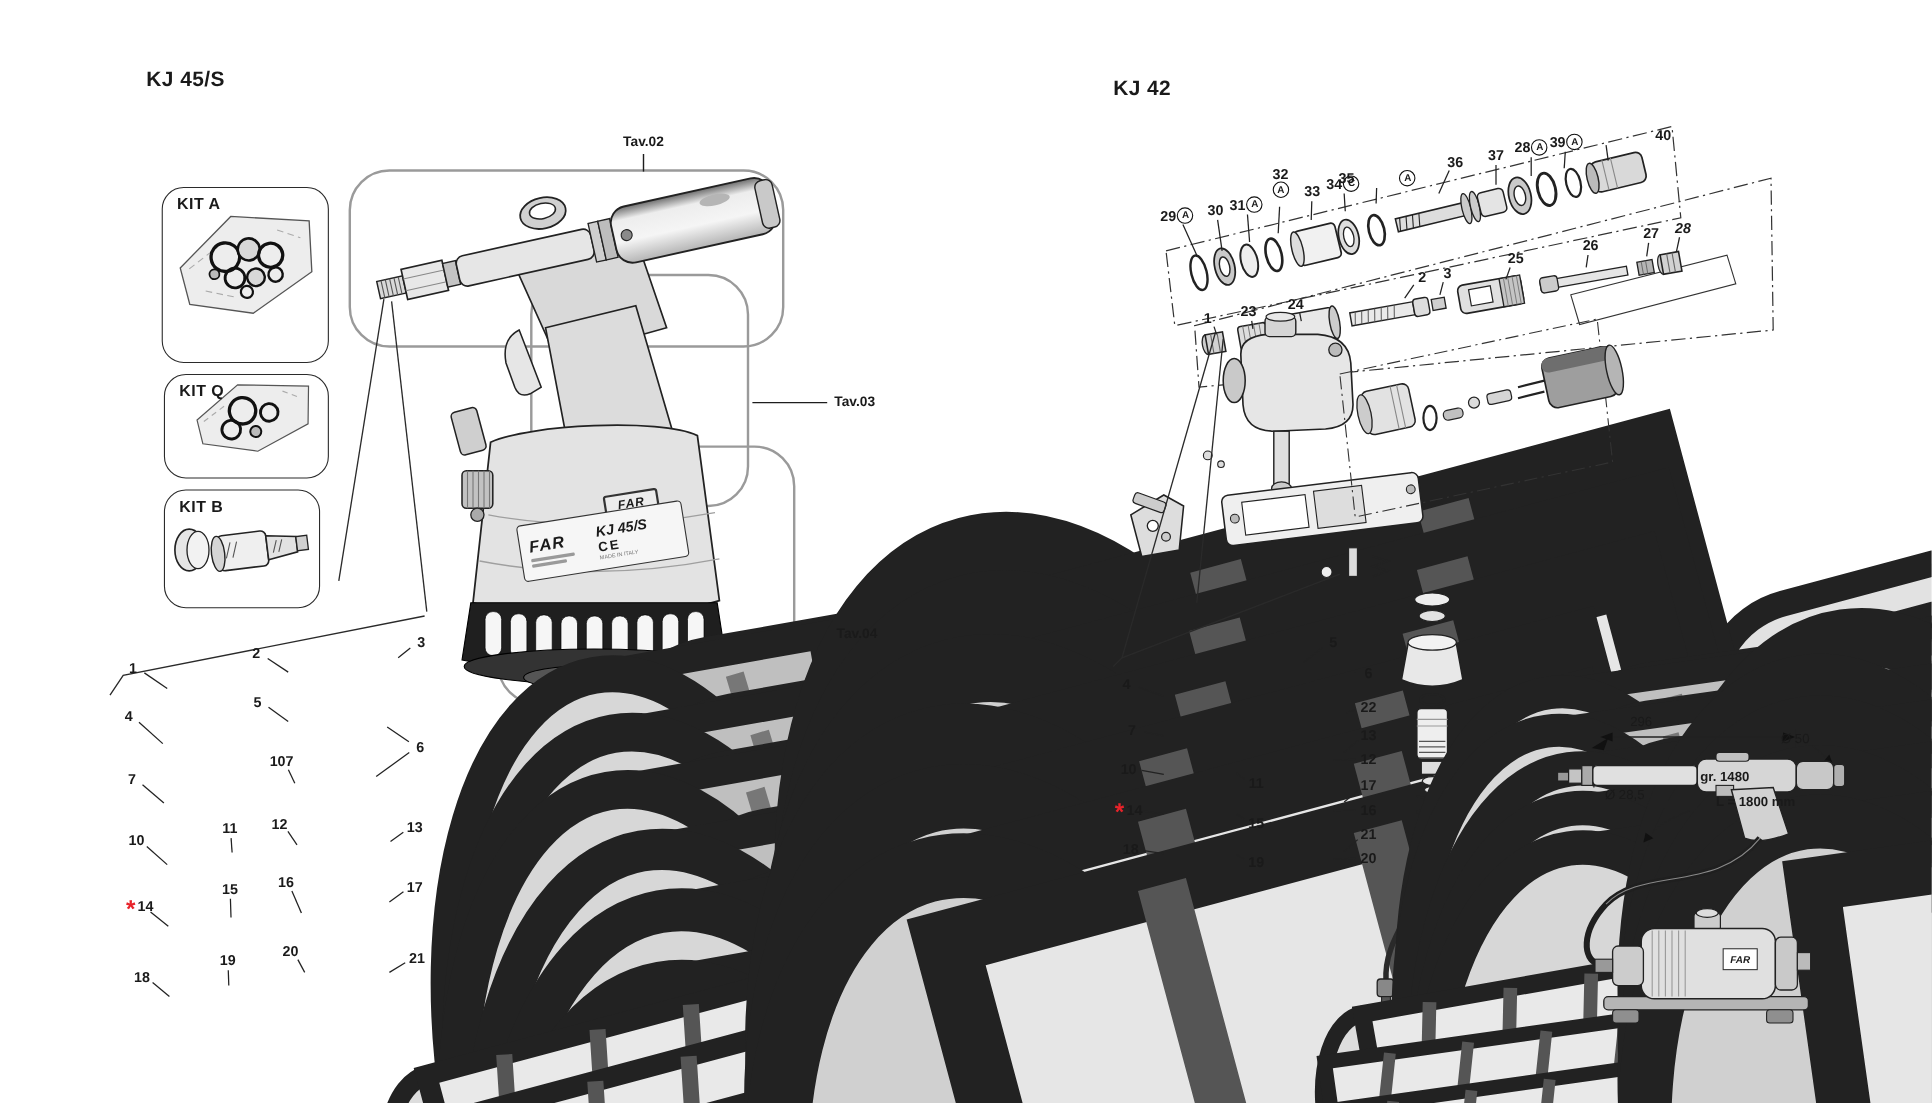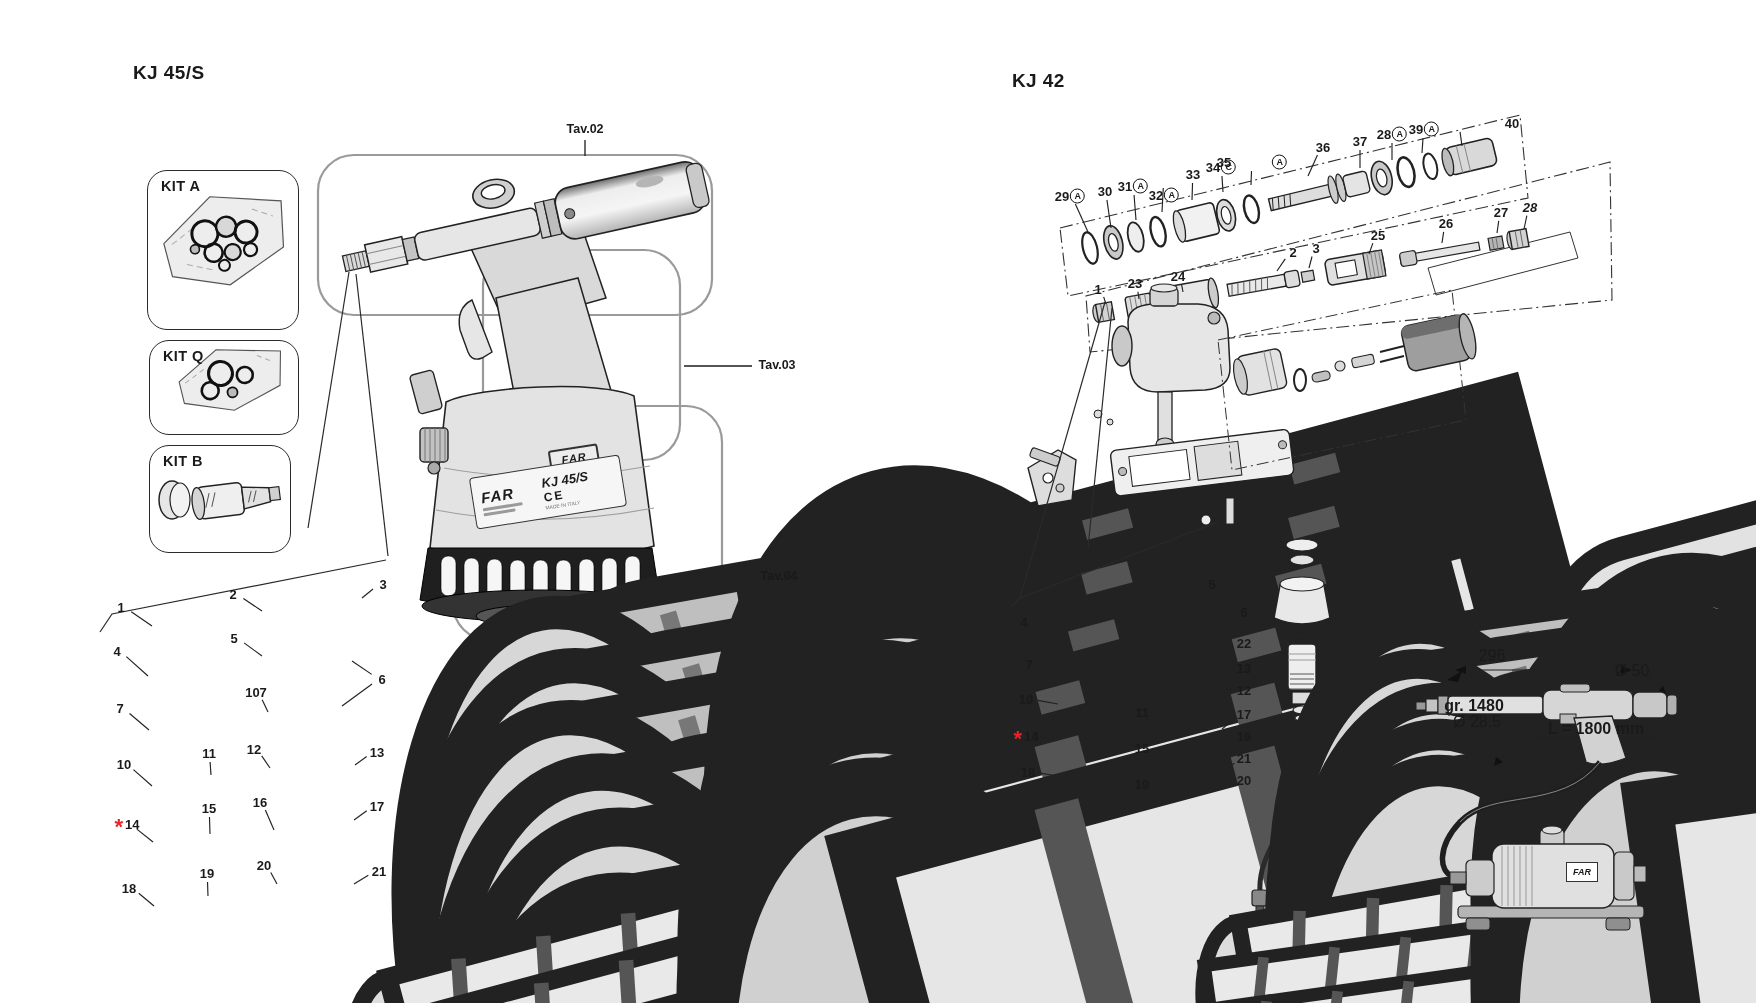--- a/index.html
+++ b/index.html
@@ -5,21 +5,21 @@
   html,body{margin:0;padding:0;background:#fff;}
   body{width:1756px;height:1003px;position:relative;font-family:"Liberation Sans",sans-serif;color:#1a1a1a;overflow:hidden;}
   .abs{position:absolute;left:0;top:0;}
   .title{position:absolute;font-size:19px;font-weight:bold;letter-spacing:.4px;}
   .kitbox{position:absolute;border:1.7px solid #2b2b2b;border-radius:20px;background:transparent;}
   .kitlabel{font-weight:bold;font-size:14.5px;margin:7px 0 0 13px;letter-spacing:.4px;}
   .part-label{position:absolute;transform:translate(-50%,-50%);font-weight:bold;font-size:13px;white-space:nowrap;display:flex;align-items:center;line-height:1;}
   .part-label .circ{display:inline-flex;width:13px;height:13px;border:1.3px solid #111;border-radius:50%;font-size:9px;font-weight:bold;align-items:center;justify-content:center;margin-left:1px;background:#fff;}
   .star{color:#e8232a;font-size:22px;font-weight:bold;line-height:8px;margin-right:2px;transform:translateY(2px);}
   .tav-label{position:absolute;transform:translate(-50%,-50%);font-weight:bold;font-size:12.5px;white-space:nowrap;}
-  .dim-label{position:absolute;transform:translate(-50%,-50%);font-size:16px;white-space:nowrap;}
+  .dim-label{position:absolute;transform:translate(-50%,-50%);font-size:12px;white-space:nowrap;}
   .dim-label.bold{font-weight:bold;}
   .plate{position:absolute;border:1.5px solid #333;background:#f6f6f6;border-radius:4px;display:flex;align-items:center;}
   .plate-logo{font-weight:bold;font-style:italic;letter-spacing:1px;}
   .emboss{position:absolute;border:2px solid #333;border-radius:3px;background:#ececec;display:flex;align-items:center;justify-content:center;font-weight:bold;font-style:italic;font-size:11px;letter-spacing:1px;}
   .tinybar{height:3px;background:#9a9a9a;margin-top:2px;border-radius:1px;}
   .pump-sticker{position:absolute;border:1px solid #333;background:#fff;display:flex;align-items:center;justify-content:center;font-size:9px;font-weight:bold;font-style:italic;}
 </style>
 </head>
 <body>
 
@@ -549,21 +549,21 @@
       <span>29</span>
       <span class="circ">A</span>
     </div>
     <div class="part-label" style="left: 1105px; top: 191px;">
       <span>30</span>
     </div>
     <div class="part-label" style="left: 1133px; top: 186px;">
       <span>31</span>
       <span class="circ">A</span>
     </div>
-    <div class="part-label" style="left: 1164px; top: 195px;">
+    <div class="part-label" style="left: 1164px; top: 166px; flex-direction: column;">
       <span>32</span>
       <span class="circ">A</span>
     </div>
     <div class="part-label" style="left: 1193px; top: 174px;">
       <span>33</span>
     </div>
     <div class="part-label" style="left: 1221px; top: 167px;">
       <span>34</span>
       <span class="circ">C</span>
     </div>
@@ -666,16 +666,16 @@
     <div class="part-label" style="left: 1142px; top: 784px;">
       <span>19</span>
     </div>
     <div class="part-label" style="left: 1244px; top: 780px;">
       <span>20</span>
     </div>
   </div>
 <div id="kj73-dim-labels">
     <div class="dim-label" style="left: 1492px; top: 656px;"><span>296</span></div>
     <div class="dim-label" style="left: 1632px; top: 671px;"><span>Ø 50</span></div>
-    <div class="dim-label bold" style="left: 1474px; top: 706px;"><span>gr. 1480</span></div>
+    <div class="dim-label bold" style="left: 1568px; top: 706px;"><span>gr. 1480</span></div>
     <div class="dim-label" style="left: 1477px; top: 722px;"><span>Ø 28,5</span></div>
     <div class="dim-label bold" style="left: 1596px; top: 729px;"><span>L = 1800 mm</span></div>
   </div>
 
 </body></html>

